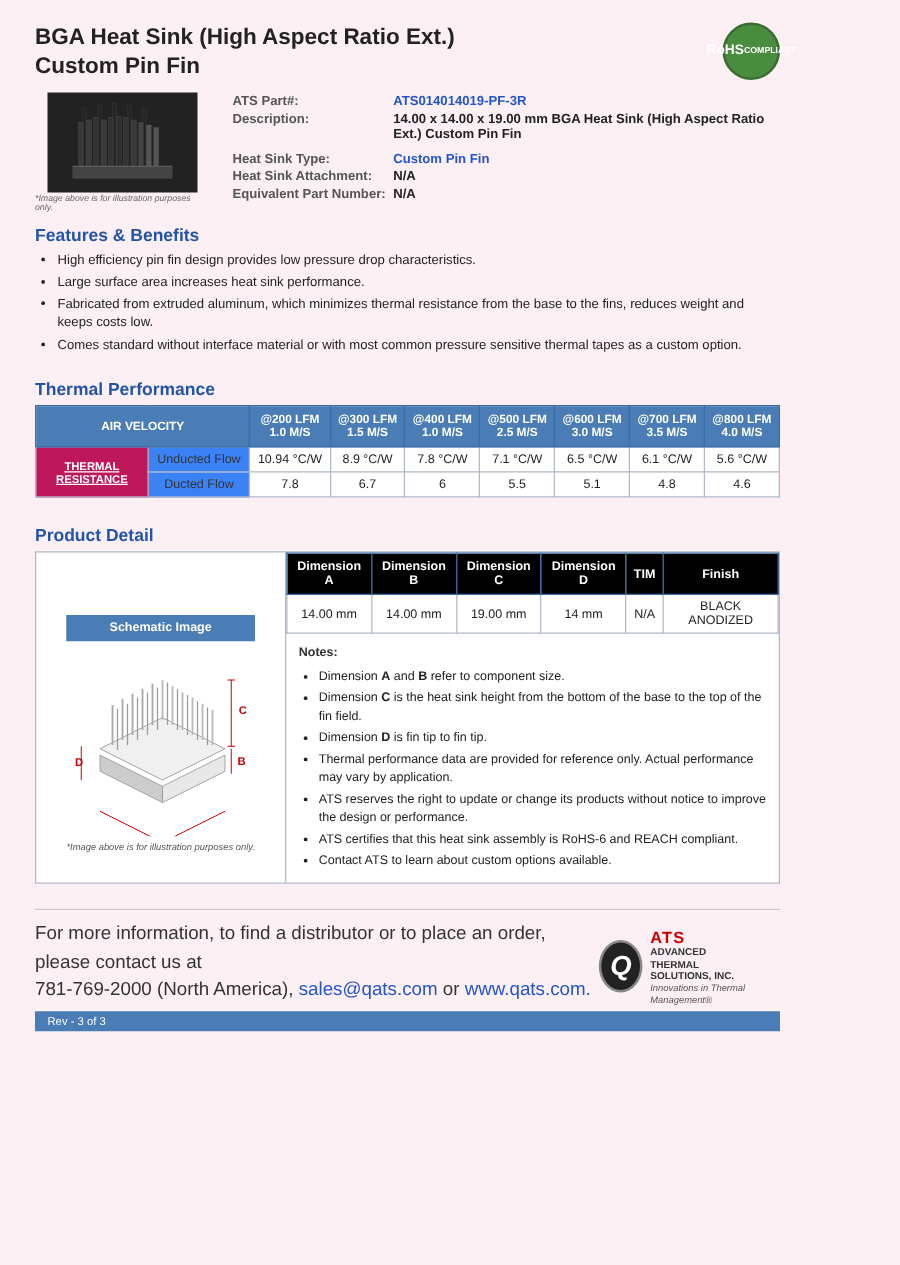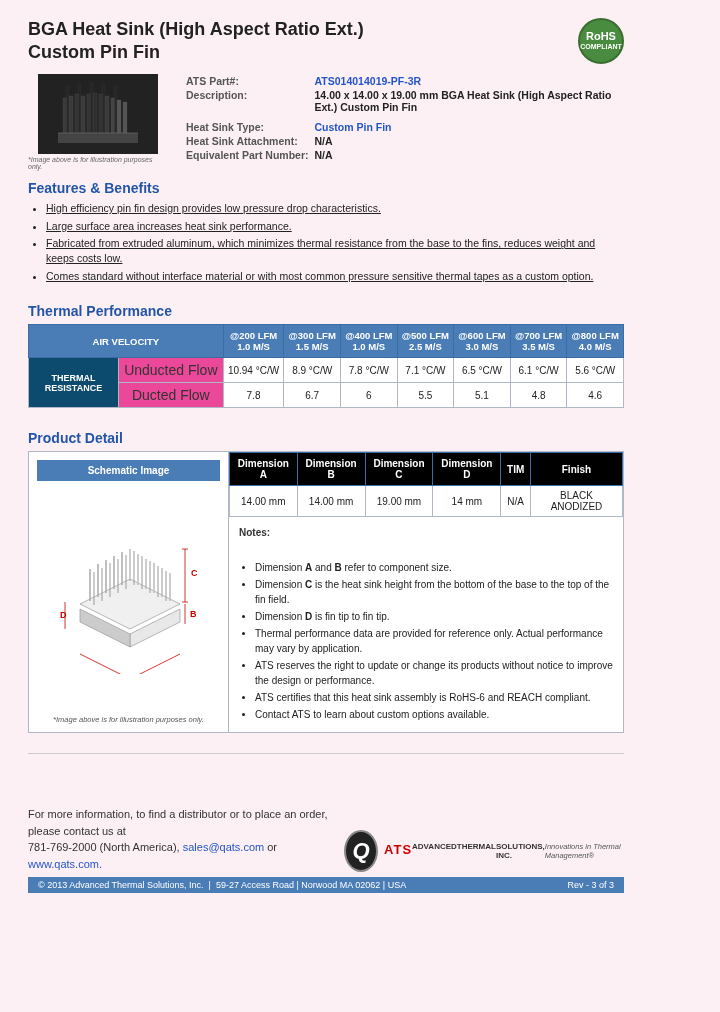--- a/index.html
+++ b/index.html
@@ -30,21 +30,21 @@
       font-weight: bold;
       color: #222;
       line-height: 1.25;
     }
     .rohs-badge {
       width: 46px;
       height: 46px;
       border-radius: 50%;
       background: #4a8c3f;
       display: flex;
-      flex-direction: column;
+      flex-direction: row;
       align-items: center;
       justify-content: center;
       color: white;
       font-size: 7px;
       font-weight: bold;
       border: 2px solid #3a6e31;
       text-align: center;
       line-height: 1.2;
     }
     .rohs-badge .rohs-main { font-size: 11px; font-weight: bold; }
@@ -95,21 +95,20 @@
       color: #2255aa;
       font-size: 14px;
       font-weight: bold;
       margin: 10px 0 5px 0;
       border-bottom: none;
     }
     
     .features-list {
       margin-left: 18px;
       margin-bottom: 20px;
-      text-decoration: underline;
     }
     .features-list li {
       margin-bottom: 3px;
       font-size: 10.5px;
       line-height: 1.4;
     }
     
     .thermal-table {
       width: 100%;
       border-collapse: collapse;
@@ -126,49 +125,50 @@
       border: 1px solid #3a6ca5;
     }
     .thermal-table td {
       border: 1px solid #b0b8c8;
       text-align: center;
       padding: 4px 3px;
       background: white;
       font-size: 10px;
     }
     .thermal-table .row-header {
-      background: #0c4a6e;
+      background: #be185d;
       color: white;
       font-weight: bold;
       font-size: 9.5px;
+      text-decoration: underline;
     }
     .thermal-table .sub-header {
-      background: #ec4899;
+      background: #3b82f6;
       color: #333;
-      font-size: 14px;
+      font-size: 10px;
     }
     .air-velocity-header {
       background: #4a7cb5;
       color: white;
     }
     
     .product-detail-container {
       display: flex;
       border: 1px solid #b0b8c8;
       background: white;
     }
     .schematic-cell {
       width: 200px;
       min-width: 200px;
       border-right: 1px solid #b0b8c8;
       display: flex;
       flex-direction: column;
       align-items: center;
-      justify-content: space-between;
-      padding: 8px;
+      justify-content: flex-end;
+      padding: 24px;
     }
     .schematic-header {
       background: #4a7cb5;
       color: white;
       text-align: center;
       font-size: 10px;
       font-weight: bold;
       width: 100%;
       padding: 5px 4px;
       margin-bottom: 6px;
@@ -198,42 +198,41 @@
       font-size: 10px;
     }
     .notes-section {
       padding: 8px 10px;
       font-size: 10px;
       line-height: 1.5;
     }
     .notes-section .notes-title {
       font-weight: bold;
       color: #333;
-      margin-bottom: 20px;
+      margin-bottom: 4px;
     }
     .notes-section ul {
       margin-left: 16px;
     }
     .notes-section li {
       margin-bottom: 2px;
     }
     
     .footer {
       margin-top: 20px;
       border-top: 1px solid #ccc;
       padding-top: 8px;
       display: flex;
       justify-content: space-between;
       align-items: flex-end;
     }
     .footer-text {
-      font-size: 11px;
+      font-size: 15px;
       color: #333;
       line-height: 1.5;
-      margin-top: 44px;
     }
     .footer-text a, .footer-text .link { color: #2255cc; }
     .footer-logo {
       display: flex;
       align-items: center;
       gap: 6px;
     }
     .ats-q-logo {
       width: 42px;
       height: 42px;
@@ -243,20 +242,21 @@
       align-items: center;
       justify-content: center;
       color: white;
       font-size: 22px;
       font-weight: bold;
       font-style: italic;
       border: 2px solid #888;
     }
     .ats-text-logo {
       display: flex;
+      flex-direction: column;
     }
     .ats-main {
       font-size: 13px;
       font-weight: bold;
       color: #c00;
       letter-spacing: 1px;
     }
     .ats-sub {
       font-size: 8px;
       color: #333;
@@ -553,21 +553,16 @@
         <span class="ats-main">ATS</span>
         <span class="ats-sub">ADVANCED</span>
         <span class="ats-sub">THERMAL</span>
         <span class="ats-sub">SOLUTIONS, INC.</span>
         <span class="ats-tagline">Innovations in Thermal Management®</span>
       </div>
     </div>
   </div>
 
   <div class="copyright-bar">
-    <span>
-      <span>© 2013 Advanced Thermal Solutions, Inc.</span>
-      &nbsp;|&nbsp;
-      <span>59-27 Access Road  |  Norwood MA  02062  |  USA</span>
-    </span>
     <span>Rev - 3 of 3</span>
   </div>
 
 </div>
 
 </body></html>

